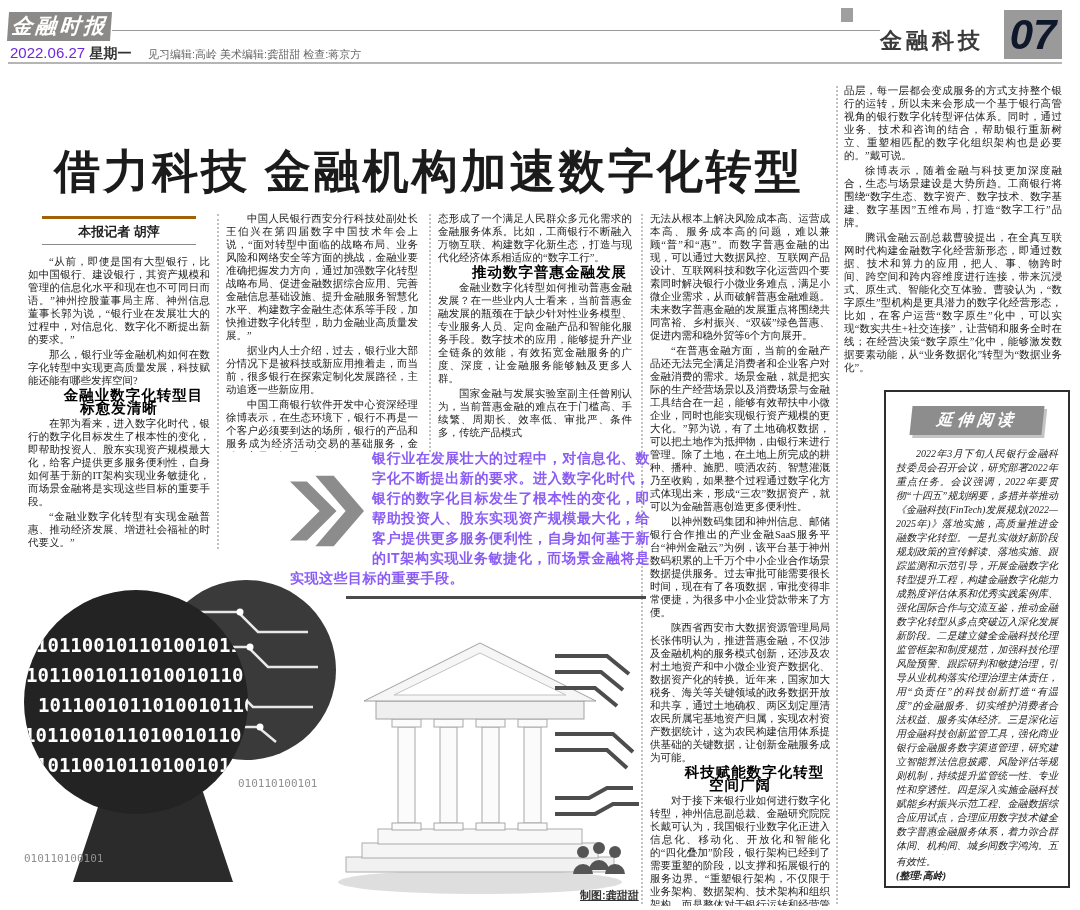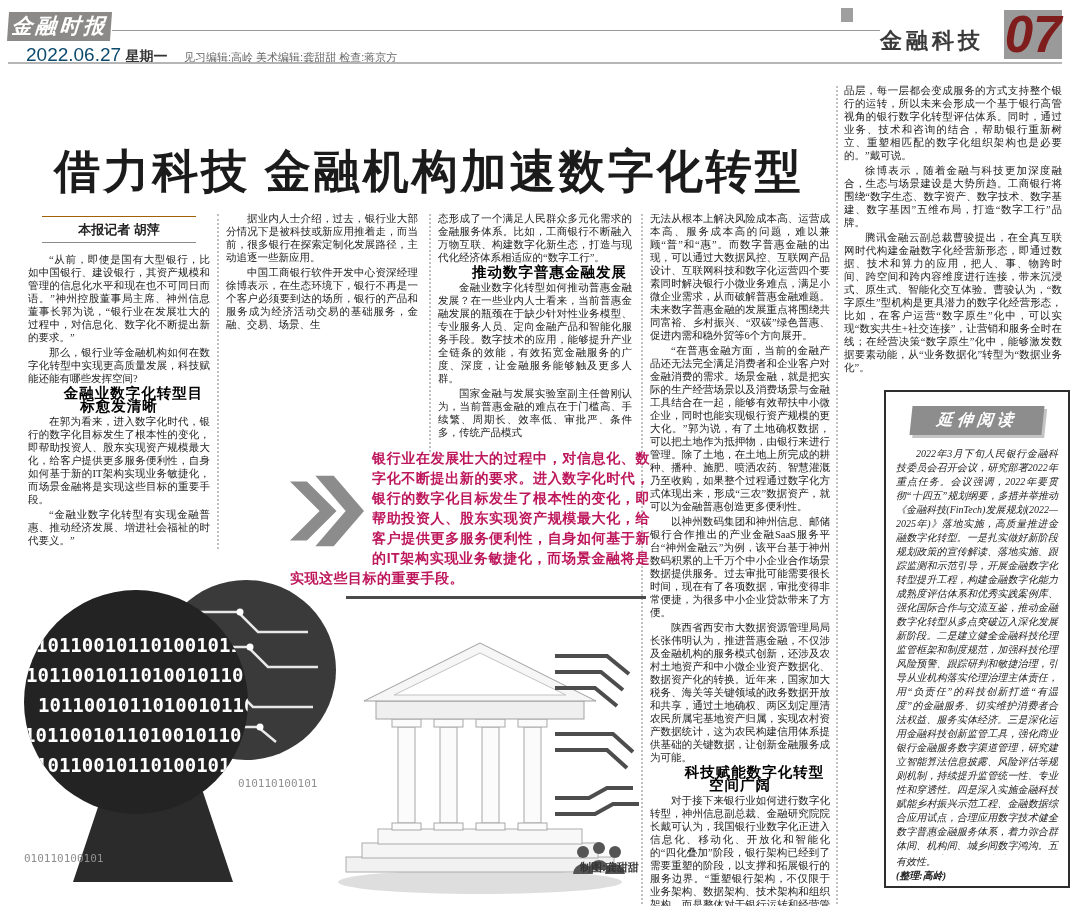--- a/index.html
+++ b/index.html
@@ -6,65 +6,65 @@
   body{
     width:1080px;height:910px;position:relative;background:#ffffff;
     font-family:"Liberation Serif","DejaVu Serif",serif;color:#222;overflow:hidden;
   }
   
   .logo-box{position:absolute;left:8px;top:12px;width:103px;height:29px;background:#8c8a88;
     color:#fff;text-align:center;line-height:29px;font-size:21px;font-weight:bold;font-style:italic;
     letter-spacing:3px;transform:skewX(-4deg);}
   .rule-top{position:absolute;left:112px;top:30px;width:768px;height:1px;background:#9a9a9a;}
   .date-row{position:absolute;left:10px;top:44px;font-family:"Liberation Sans","DejaVu Sans",sans-serif;white-space:nowrap;}
-  .date-row .date{font-size:19px;color:#0c4a6e;margin-left:16px;}
+  .date-row .date{font-size:15px;color:#6d28d9;}
   .date-row .weekday{font-size:14px;color:#333;font-weight:bold;}
   .date-row .editors{font-size:11px;color:#666;margin-left:12px;}
   .rule-bottom{position:absolute;left:8px;top:62px;width:1054px;height:2px;background:#b5b5b5;}
   .corner-square{position:absolute;left:841px;top:8px;width:12px;height:14px;background:#9f9f9f;}
   .section-title{position:absolute;left:880px;top:26px;font-family:"Liberation Sans","DejaVu Sans",sans-serif;
     font-size:22px;letter-spacing:4px;color:#3a3a3a;font-weight:600;}
-  .page-no{position:absolute;left:1004px;top:10px;width:58px;height:49px;background:#9a9a9a;color:#7f1d1d;
-    font-family:"Liberation Sans","DejaVu Sans",sans-serif;font-size:51px;font-weight:800;font-style:italic;
+  .page-no{position:absolute;left:1004px;top:10px;width:58px;height:49px;background:#9a9a9a;color:#0f172a;
+    font-family:"Liberation Sans","DejaVu Sans",sans-serif;font-size:42px;font-weight:800;font-style:italic;
     text-align:center;line-height:49px;}
   
   .headline{position:absolute;left:28px;top:110px;width:802px;text-align:center;
     font-size:46px;font-weight:bold;color:#1b1b1b;letter-spacing:3px;}
   
   .col{position:absolute;font-size:10.5px;line-height:13px;text-align:justify;color:#222;overflow:hidden;}
   .col p{margin:0 0 2px 0;text-indent:2em;}
   .col p.cont{text-indent:0;}
   .col1{left:28px;top:212px;width:182px;height:335px;}
   .col2{left:226px;top:212px;width:192px;height:240px;}
   .col3{left:438px;top:212px;width:194px;height:240px;}
   .col4{left:650px;top:212px;width:180px;height:694px;}
   .col5{left:844px;top:84px;width:218px;height:300px;}
-  .byline{margin:4px 14px 10px 14px;border-top:1px solid #a16207;border-bottom:1px solid #8a8a8a;
+  .byline{margin:4px 14px 10px 14px;border-top:3px solid #a16207;border-bottom:1px solid #8a8a8a;
     text-align:center;font-weight:bold;font-size:13px;padding:6px 0;text-indent:0;
     font-family:"Liberation Sans","DejaVu Sans",sans-serif;}
   .subhead{font-family:"Liberation Sans","DejaVu Sans",sans-serif;font-weight:bold;font-size:14.5px;
     color:#000;text-align:center;text-indent:0;margin:10px 0 8px 0;letter-spacing:1px;}
   
   .vsep{position:absolute;width:0;border-left:2px dotted #c0c0c0;}
   .sep1{left:217px;top:214px;height:335px;}
   .sep2{left:429px;top:214px;height:238px;}
   .sep3{left:641px;top:214px;height:690px;}
   .sep4{left:836px;top:86px;height:818px;}
   
   .pull-quote{position:absolute;left:290px;top:448px;width:360px;}
   .pq-mark{float:left;width:74px;height:98px;margin:14px 8px 0 0;}
-  .pq-text{font-size:14px;font-weight:600;color:#be185d;line-height:20px;text-align:justify;
+  .pq-text{font-size:14px;font-weight:600;color:#8b5cf6;line-height:20px;text-align:justify;
     letter-spacing:0.5px;font-family:"Liberation Sans","DejaVu Sans",sans-serif;}
   .pq-rule{margin-left:56px;margin-top:8px;border-top:3px solid #4a4a4a;width:300px;}
   
   .head-illus{position:absolute;left:18px;top:542px;width:318px;height:356px;}
   .bank-illus{position:absolute;left:328px;top:605px;width:305px;height:295px;}
   .circuit-illus{position:absolute;left:555px;top:648px;width:90px;height:255px;}
-  .illus-credit{position:absolute;left:580px;top:860px;font-size:11px;font-weight:bold;
-    font-family:"Liberation Sans","DejaVu Sans",sans-serif;color:#333;}
+  .illus-credit{position:absolute;left:580px;top:888px;font-size:11px;font-weight:bold;
+    font-family:"Liberation Sans","DejaVu Sans",sans-serif;color:#333;text-decoration:underline;}
   
   .sidebar{position:absolute;left:884px;top:390px;width:182px;height:494px;border:2px solid #2e2e2e;
     background:#fff;overflow:hidden;}
   .sidebar-title{width:132px;margin:14px auto 10px auto;background:#8d8d8d;color:#fff;text-align:center;
     font-size:16px;font-weight:bold;font-style:italic;letter-spacing:4px;padding:4px 0;
     box-shadow:3px 3px 0 #c4c4c4;transform:skewX(-6deg);}
   .sidebar-body{padding:2px 10px 0 10px;font-size:10px;line-height:14px;font-style:italic;
     text-align:justify;text-indent:2em;color:#222;height:408px;overflow:hidden;}
   .sidebar-foot{display:flex;justify-content:space-between;padding:0 10px;font-size:10px;
     font-style:italic;line-height:14px;flex-direction:column;}
@@ -95,20 +95,21 @@
 <div class="col col1">
   <div class="byline">本报记者 胡萍</div>
   <p>“从前，即使是国有大型银行，比如中国银行、建设银行，其资产规模和管理的信息化水平和现在也不可同日而语。”神州控股董事局主席、神州信息董事长郭为说，“银行业在发展壮大的过程中，对信息化、数字化不断提出新的要求。”</p>
   <p>那么，银行业等金融机构如何在数字化转型中实现更高质量发展，科技赋能还能有哪些发挥空间?</p>
   <p class="subhead">金融业数字化转型目标愈发清晰</p>
   <p>在郭为看来，进入数字化时代，银行的数字化目标发生了根本性的变化，即帮助投资人、股东实现资产规模最大化，给客户提供更多服务便利性，自身如何基于新的IT架构实现业务敏捷化，而场景金融将是实现这些目标的重要手段。</p>
   <p>“金融业数字化转型有实现金融普惠、推动经济发展、增进社会福祉的时代要义。”</p>
 </div>
 
 <div class="col col2">
+  <p>中国人民银行西安分行科技处副处长王伯兴在第四届数字中国技术年会上说，“面对转型中面临的战略布局、业务风险和网络安全等方面的挑战，金融业要准确把握发力方向，通过加强数字化转型战略布局、促进金融数据综合应用、完善金融信息基础设施、提升金融服务智慧化水平、构建数字金融生态体系等手段，加快推进数字化转型，助力金融业高质量发展。”</p>
   <p>据业内人士介绍，过去，银行业大部分情况下是被科技或新应用推着走，而当前，很多银行在探索定制化发展路径，主动追逐一些新应用。</p>
   <p>中国工商银行软件开发中心资深经理徐博表示，在生态环境下，银行不再是一个客户必须要到达的场所，银行的产品和服务成为经济活动交易的基础服务，金融、交易、场景、生</p>
 </div>
 
 <div class="col col3">
   <p class="cont">态形成了一个满足人民群众多元化需求的金融服务体系。比如，工商银行不断融入万物互联、构建数字化新生态，打造与现代化经济体系相适应的“数字工行”。</p>
   <p class="subhead">推动数字普惠金融发展</p>
   <p>金融业数字化转型如何推动普惠金融发展？在一些业内人士看来，当前普惠金融发展的瓶颈在于缺少针对性业务模型、专业服务人员、定向金融产品和智能化服务手段。数字技术的应用，能够提升产业全链条的效能，有效拓宽金融服务的广度、深度，让金融服务能够触及更多人群。</p>
   <p>国家金融与发展实验室副主任曾刚认为，当前普惠金融的难点在于门槛高、手续繁、周期长、效率低、审批严、条件多，传统产品模式</p>
 </div>

